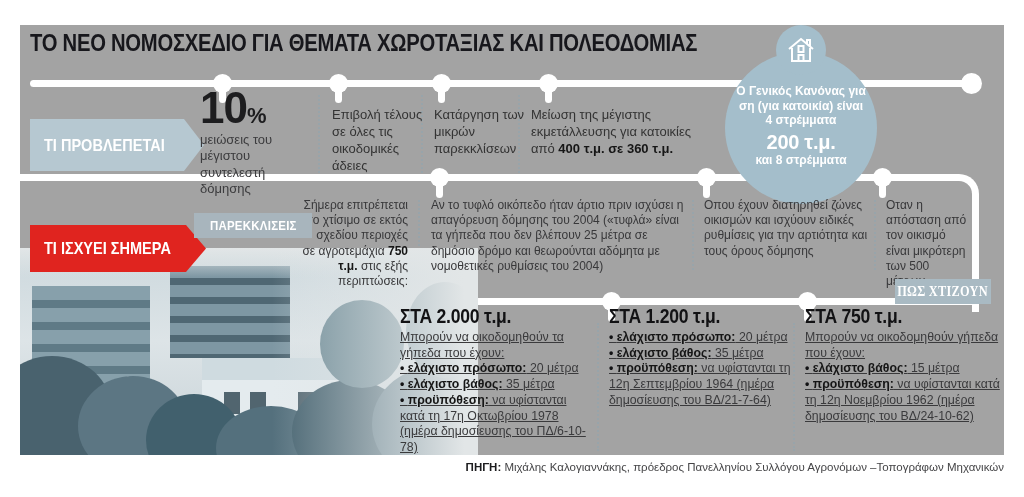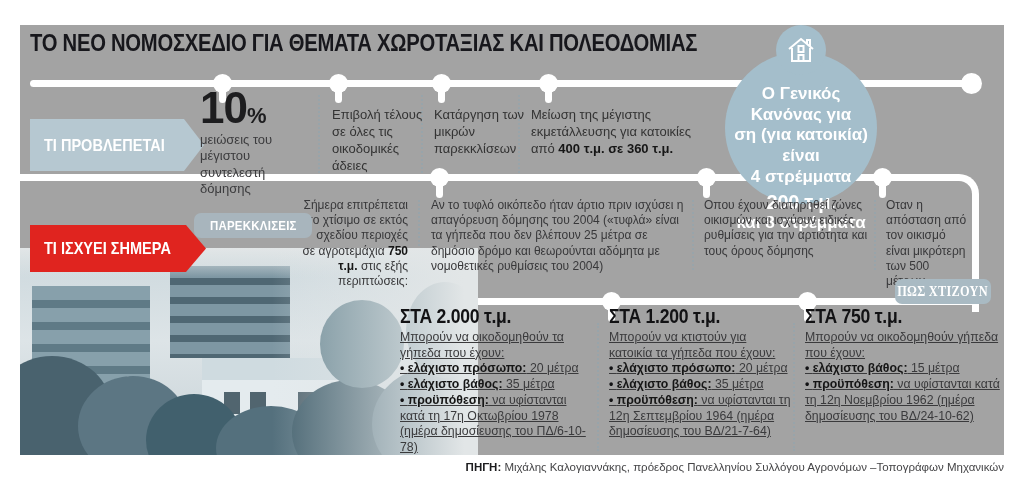--- a/index.html
+++ b/index.html
@@ -27,21 +27,21 @@
   .enddot{left:941px;top:48px;width:21px;height:21px;}
   
   .arrow{
     color:#fff;font-weight:700;display:flex;align-items:center;z-index:3;
     clip-path:polygon(0 0,calc(100% - 20px) 0,100% 50%,calc(100% - 20px) 100%,0 100%);
     margin-top:16px;
   }
   .arrow1{left:10px;top:78px;width:160px;height:52px;background:#b6c8d1;font-size:16.5px;padding-left:14px;}
   .arrow2{left:10px;top:184px;width:162px;height:47px;background:#e0241f;font-size:16.5px;padding-left:14px;}
   .badge{
-    color:#fff;font-weight:700;display:flex;align-items:center;justify-content:center;z-index:4;border-radius:7px;
+    color:#fff;font-weight:700;display:flex;align-items:center;justify-content:center;z-index:4;
   }
   .badge-parek{left:174px;top:188px;width:118px;height:25px;background:#a8b5bd;font-size:13px;letter-spacing:.3px;}
   .badge-how{left:875px;top:254px;width:96px;height:25px;background:#a9bac3;font-size:14px;letter-spacing:.3px;font-family:Liberation Serif, serif;}
   
   .stat{left:180px;top:61px;width:115px;color:#1d1d1f;z-index:3;}
   .stat .big{font-size:44px;font-weight:800;line-height:1;letter-spacing:-1px;}
   .stat .pct{font-size:22px;font-weight:800;}
   .stat .desc{font-size:13px;color:#3c3c3e;line-height:1.25;margin-top:2px;}
   
   .dotsep{border-left:2px dotted #98a4aa;width:0;z-index:2;}
@@ -50,21 +50,21 @@
   .b{font-weight:700;color:#161616;}
   
   .bigcircle{
     left:705px;top:27px;width:152px;height:152px;border-radius:50%;
     background:#a4becb;color:#fff;text-align:center;z-index:3;
   }
   .minicircle{
     left:756px;top:0px;width:50px;height:50px;border-radius:50%;
     background:#a4becb;z-index:3;display:flex;align-items:center;justify-content:center;
   }
-  .bigcircle .cl{font-size:17px;line-height:1.22;font-weight:700;}
+  .bigcircle .cl{font-size:12px;line-height:1.22;font-weight:700;}
   .bigcircle .cv{font-size:20px;font-weight:800;line-height:1.1;letter-spacing:-.3px;}
   .bigcircle .pad{height:32px;}
   
   .sep-r2{top:175px;height:70px;}
   .txt-r2{top:173px;font-size:12px;color:#38383a;line-height:1.27;z-index:3;}
   .intro-r2{text-align:right;}
   
   .col{top:280px;z-index:3;color:#3a3a3c;text-decoration:underline;}
   .col h3{margin:0 0 2px 0;font-size:20px;font-weight:800;color:#121214;letter-spacing:-.3px;}
   .col .body{font-size:12.3px;line-height:1.28;}
@@ -194,21 +194,20 @@
       <div>Μπορούν να οικοδομηθούν τα γήπεδα που έχουν:</div>
       <div class="bullet"><span class="b">ελάχιστο πρόσωπο:</span><span> 20 μέτρα</span></div>
       <div class="bullet"><span class="b">ελάχιστο βάθος:</span><span> 35 μέτρα</span></div>
       <div class="bullet"><span class="b">προϋπόθεση:</span><span> να υφίστανται κατά τη 17η Οκτωβρίου 1978 (ημέρα δημοσίευσης του ΠΔ/6-10-78)</span></div>
     </div>
   </div>
   <div class="abs dotsep sep-r3" style="left:577px;"></div>
   <div class="abs col" style="left:589px;width:182px;">
     <h3><span class="cond">ΣΤΑ 1.200 τ.μ.</span></h3>
     <div class="body">
-      <div>Μπορούν να κτιστούν για κατοικία τα γήπεδα που έχουν:</div>
       <div class="bullet"><span class="b">ελάχιστο πρόσωπο:</span><span> 20 μέτρα</span></div>
       <div class="bullet"><span class="b">ελάχιστο βάθος:</span><span> 35 μέτρα</span></div>
       <div class="bullet"><span class="b">προϋπόθεση:</span><span> να υφίστανται τη 12η Σεπτεμβρίου 1964 (ημέρα δημοσίευσης του ΒΔ/21-7-64)</span></div>
     </div>
   </div>
   <div class="abs dotsep sep-r3" style="left:773px;"></div>
   <div class="abs col" style="left:785px;width:195px;">
     <h3><span class="cond">ΣΤΑ 750 τ.μ.</span></h3>
     <div class="body">
       <div>Μπορούν να οικοδομηθούν γήπεδα που έχουν:</div>

